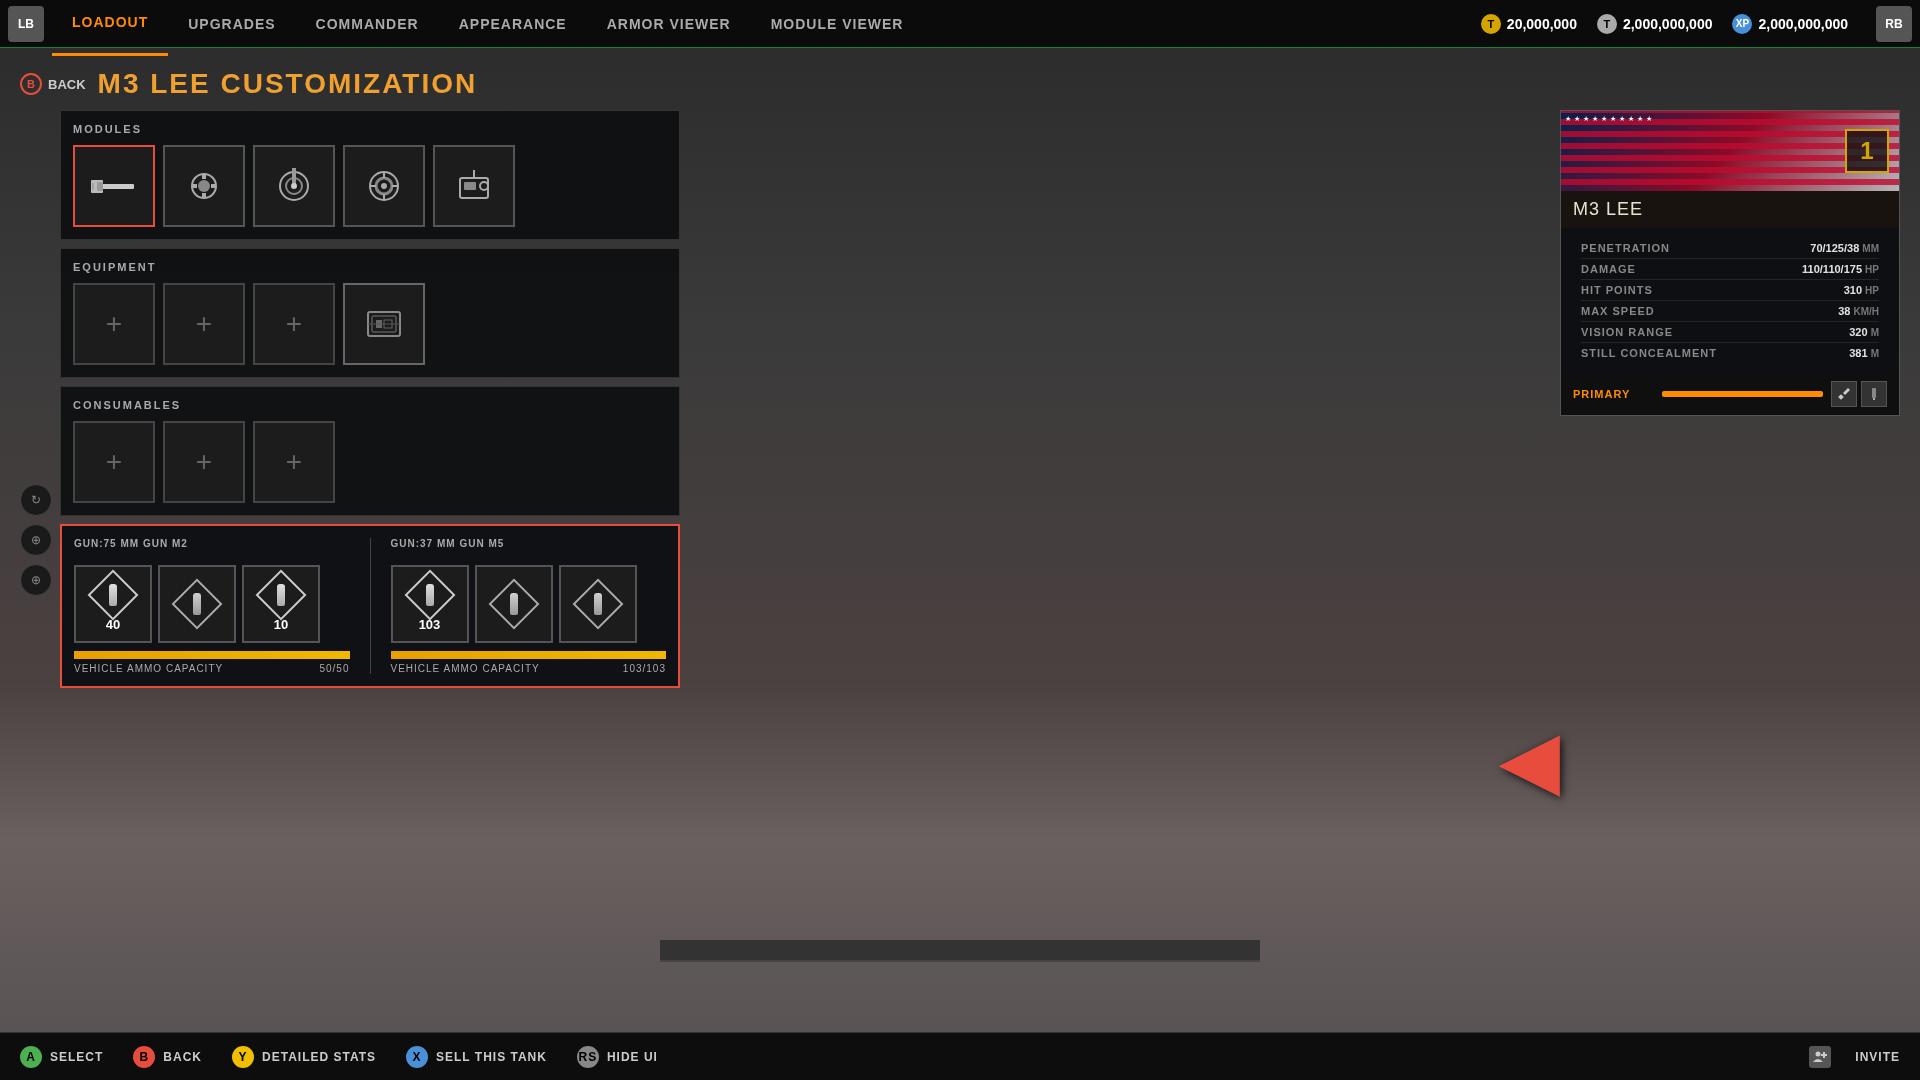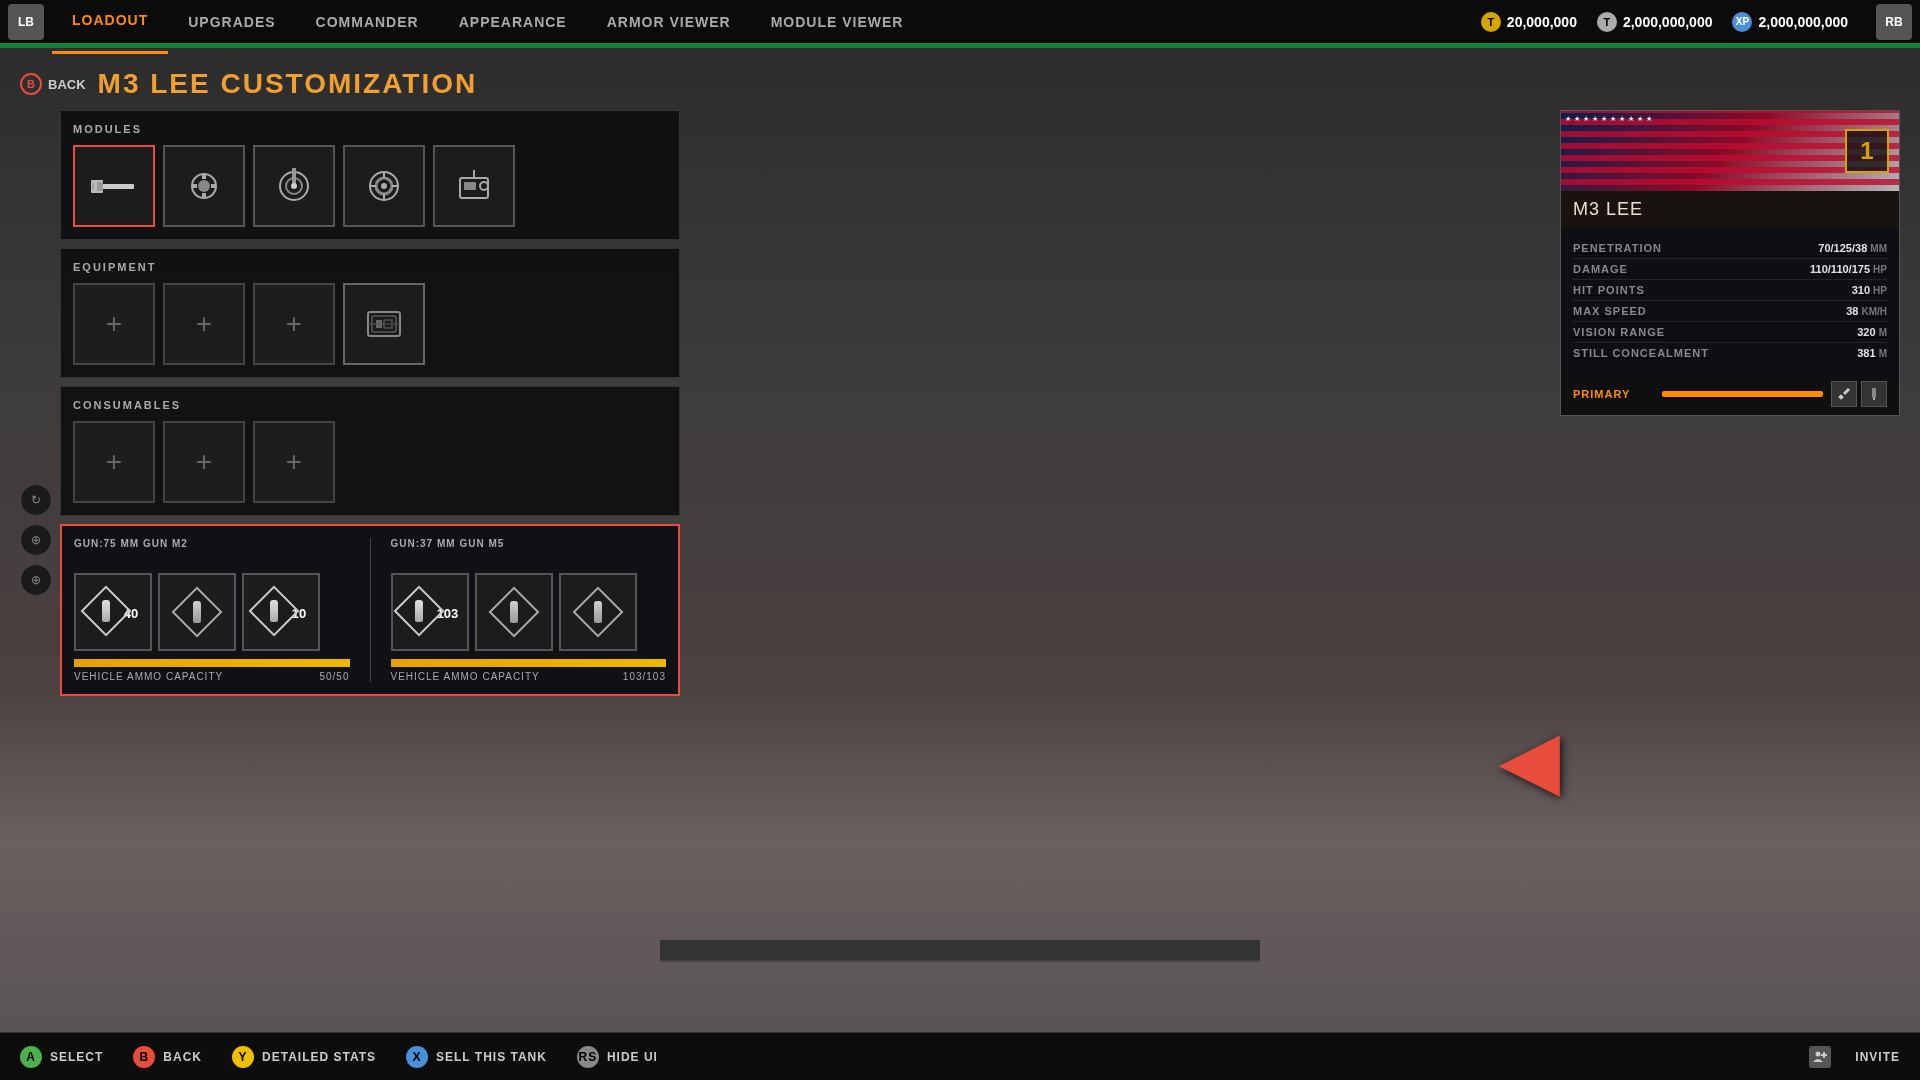--- a/index.html
+++ b/index.html
@@ -43,21 +43,21 @@
     .top-nav {
       position: absolute;
       top: 0;
       left: 0;
       right: 0;
       height: 48px;
       background: rgba(10, 10, 10, 0.95);
       display: flex;
       align-items: center;
       z-index: 100;
-      border-bottom: 5px solid #15803d;
+      border-bottom: 1px solid #15803d;
     }
     .nav-lb {
       width: 36px;
       height: 36px;
       background: #555;
       border-radius: 4px;
       margin: 0 8px;
       display: flex;
       align-items: center;
       justify-content: center;
@@ -268,34 +268,34 @@
     }
     .ammo-gun {
       flex: 1;
     }
     .ammo-gun-title {
       color: #aaa;
       font-size: 10px;
       font-weight: bold;
       letter-spacing: 1px;
       text-transform: uppercase;
-      margin-bottom: 24px;
+      margin-bottom: 16px;
     }
     .ammo-slots {
       display: flex;
       gap: 6px;
       margin-bottom: 8px;
     }
     .ammo-slot {
       width: 78px;
       height: 78px;
       background: rgba(30, 30, 30, 0.9);
       border: 2px solid #555;
       display: flex;
-      flex-direction: row;
+      flex-direction: column;
       align-items: center;
       justify-content: center;
       cursor: pointer;
       position: relative;
     }
     .ammo-count {
       color: #fff;
       font-size: 13px;
       font-weight: bold;
       margin-top: 2px;
@@ -377,22 +377,21 @@
     .tank-name-row {
       background: rgba(25, 20, 15, 0.95);
       padding: 8px 12px;
       color: #e8e0d0;
       font-size: 18px;
       font-weight: normal;
       text-transform: uppercase;
       letter-spacing: 1px;
     }
     .tank-stats {
-      padding: 10px 12px;
-      text-decoration: underline;
+      padding: 10px 20px;
     }
     .stat-row {
       display: flex;
       justify-content: space-between;
       align-items: center;
       padding: 4px 0;
       border-bottom: 1px solid rgba(60, 60, 60, 0.5);
     }
     .stat-row:last-child { border-bottom: none; }
     .stat-label {

